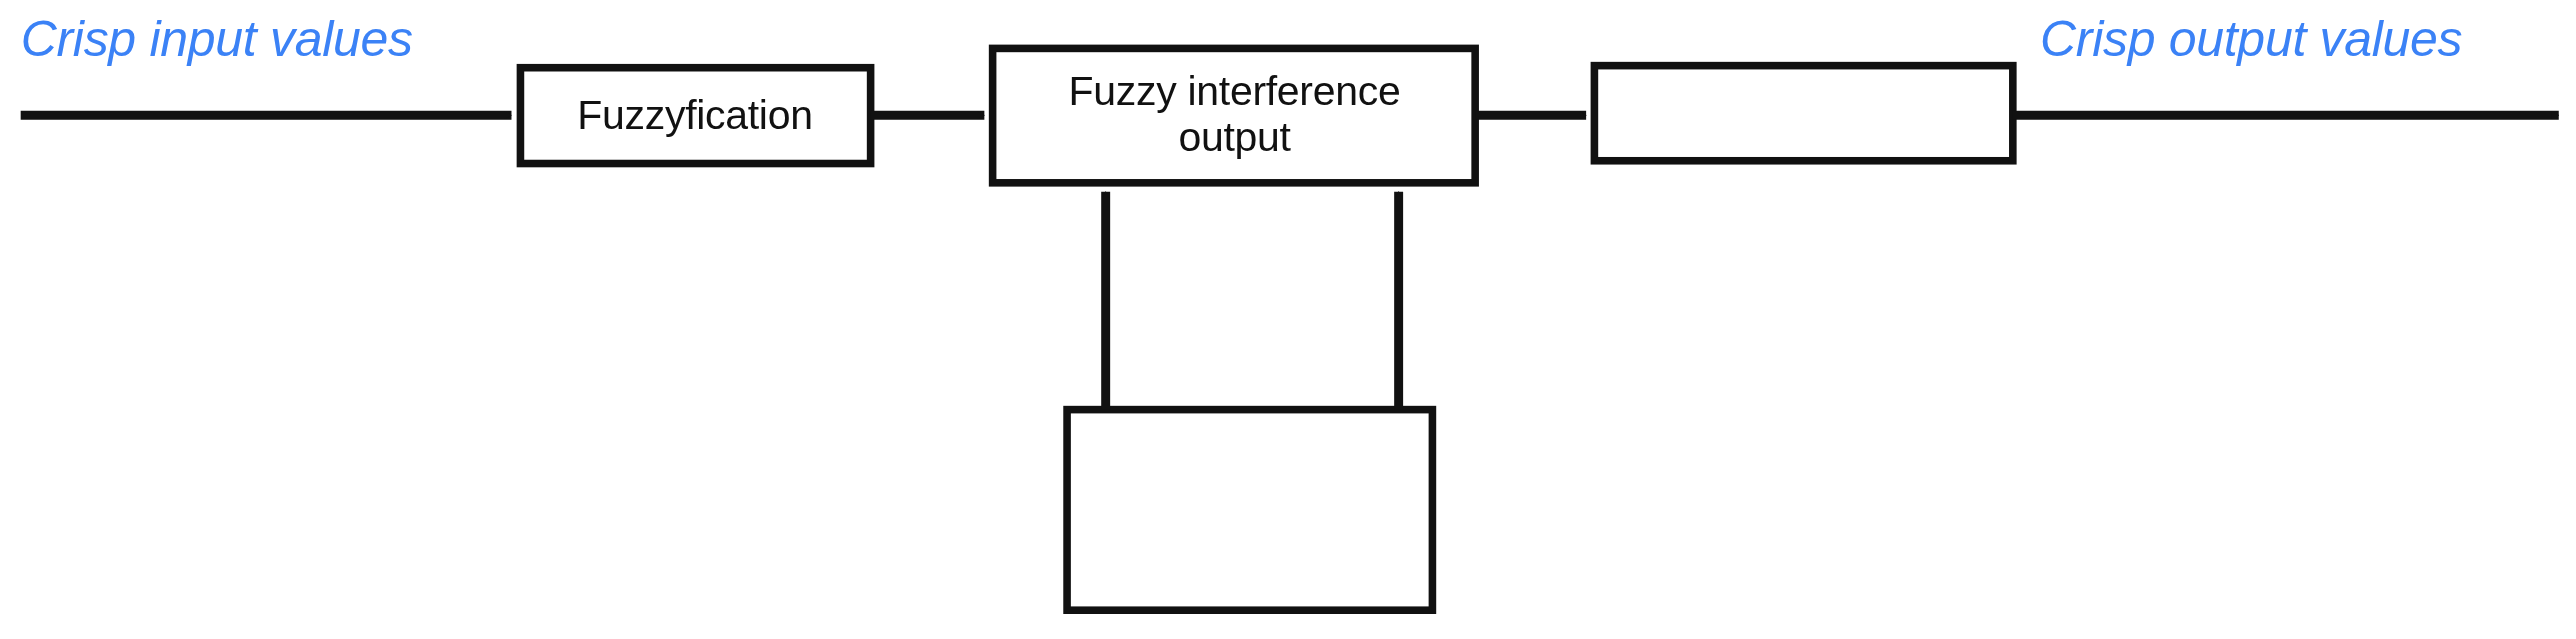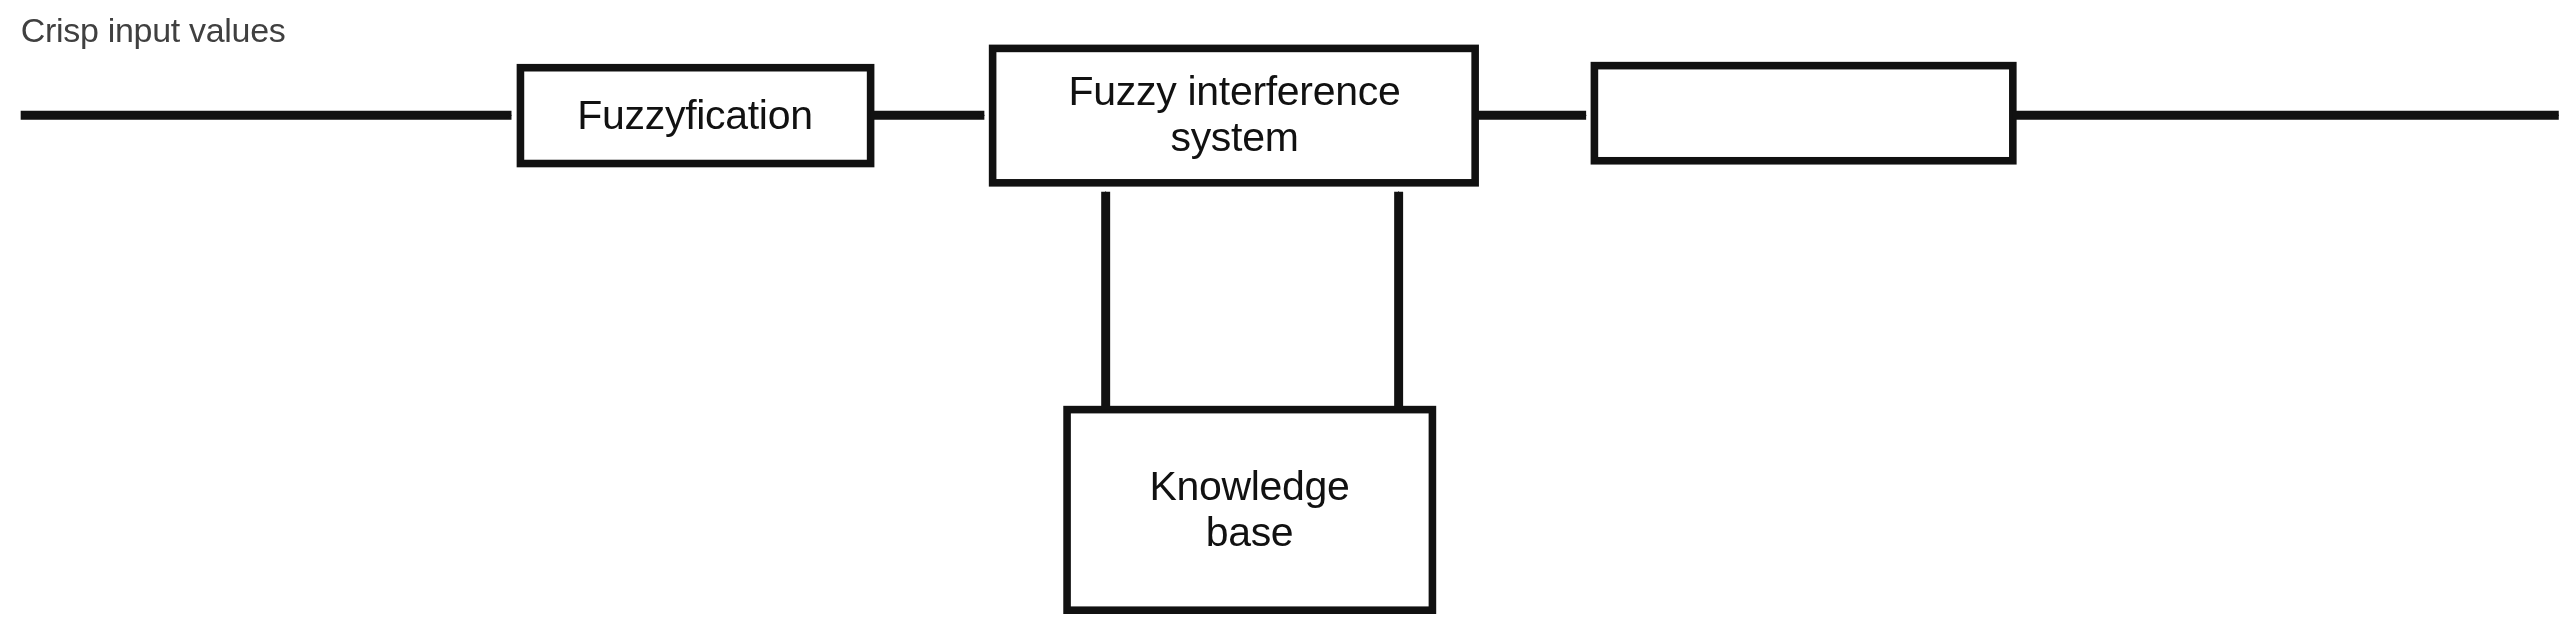--- a/index.html
+++ b/index.html
@@ -30,26 +30,27 @@
     text-align: center;
     color: #111111;
     font-size: 41px;
     line-height: 1.12;
     letter-spacing: -0.3px;
     white-space: pre-line;
     pointer-events: none;
   }
   .free-label {
     position: absolute;
-    color: #404040;
-    font-size: 34px;
+    color: #3b82f6;
+    font-size: 50px;
     line-height: 1.12;
     letter-spacing: -0.3px;
     text-align: center;
     white-space: pre-line;
+    font-style: italic;
   }
   #box-fuzzyfication  { left: 520px;  top: 68px;  width: 350px; height: 96px; }
   #box-fis            { left: 993px; top: 48px;  width: 483px; height: 134px; }
   #box-defuzzyfication{ left: 1594px; top: 65px;  width: 418px; height: 95px; }
   #box-knowledge      { left: 1067px; top: 409px; width: 365px; height: 201px; }
 
   #label-crisp-input  { left: 20.7px;   top: 11px;  width: 483px; text-align: left; }
   #label-crisp-output { left: 2040px; top: 11px;  width: 483px; text-align: left; }
   #label-ifthen-rules { left: 1124px; top: 241px; width: 256px; }
 </style>
@@ -85,24 +86,23 @@
     <line x1="2920" y1="167" x2="3712" y2="167" stroke="#111111" stroke-width="13" marker-end="url(#arrow-right)"></line>
 
     <line x1="1604" y1="594" x2="1604" y2="278" stroke="#111111" stroke-width="13" marker-end="url(#arrow-up)"></line>
 
     <line x1="2029" y1="594" x2="2029" y2="278" stroke="#111111" stroke-width="13" marker-end="url(#arrow-up)"></line>
   </svg>
 
   <div class="box-label" id="box-fuzzyfication">Fuzzyfication</div>
 
   <div class="box-label" id="box-fis">Fuzzy interference
-system</div>
+output</div>
 
 
-  <div class="box-label" id="box-knowledge">Knowledge
-base</div>
 
   <div class="free-label" id="label-crisp-input">Crisp input values</div>
 
+  <div class="free-label" id="label-crisp-output">Crisp output values</div>
 
 
 </div>
 
 
 </body></html>

